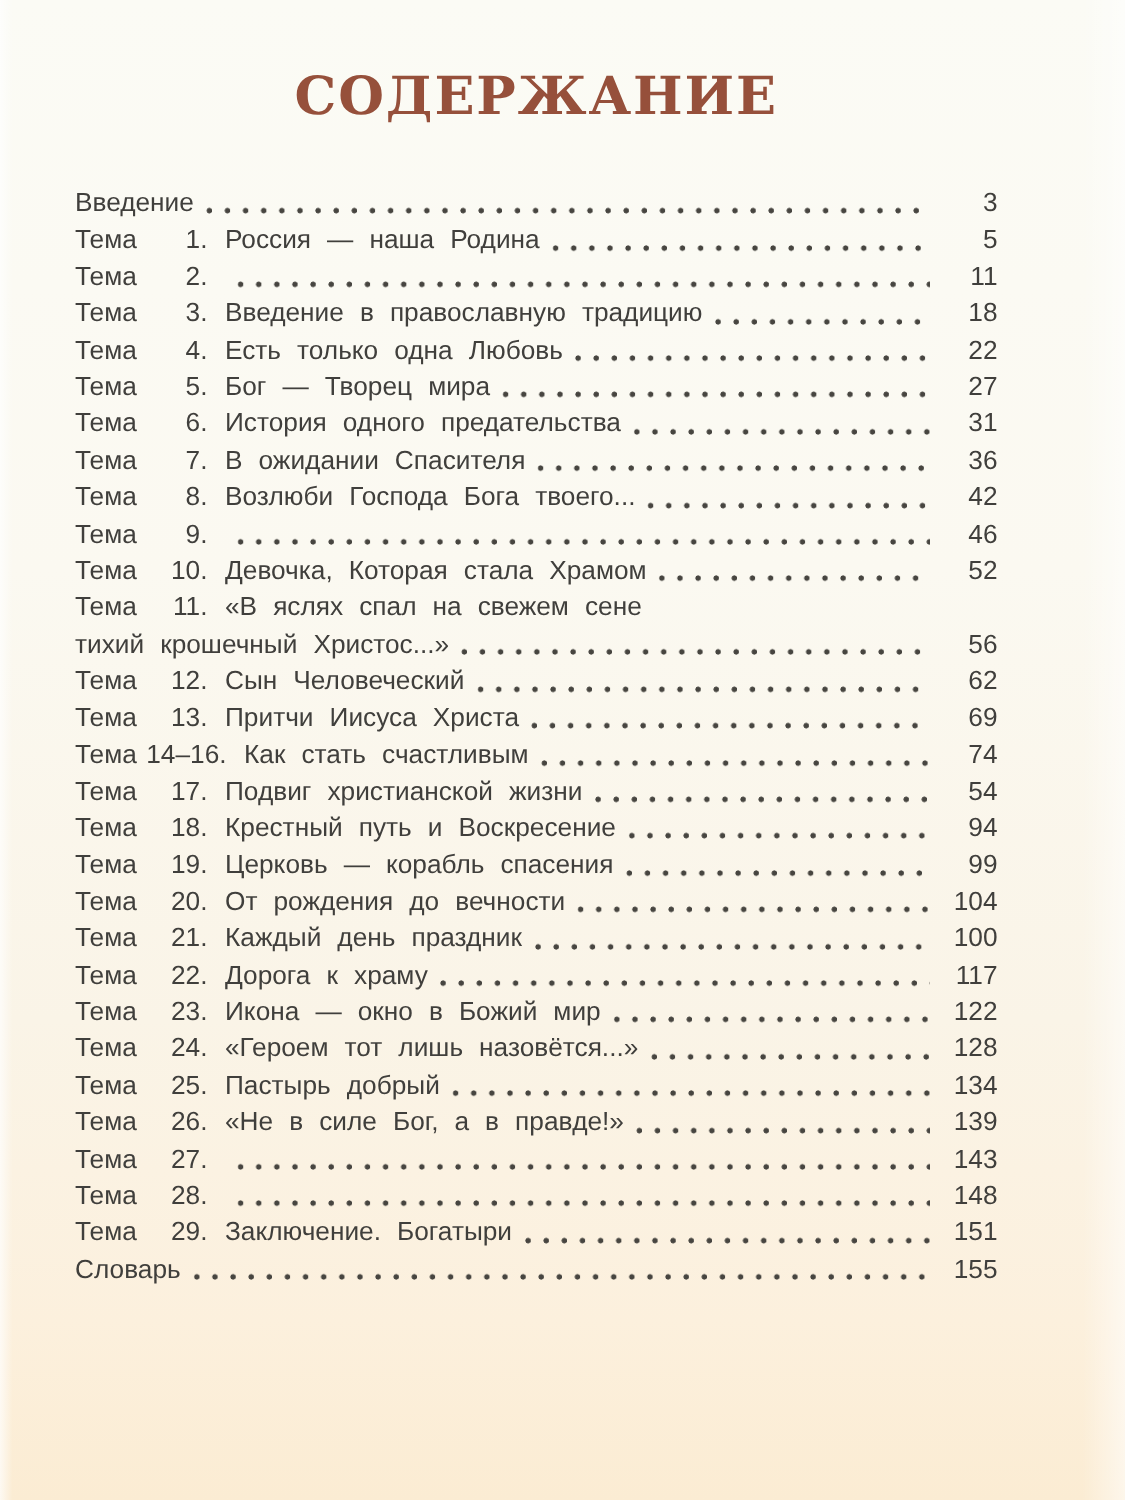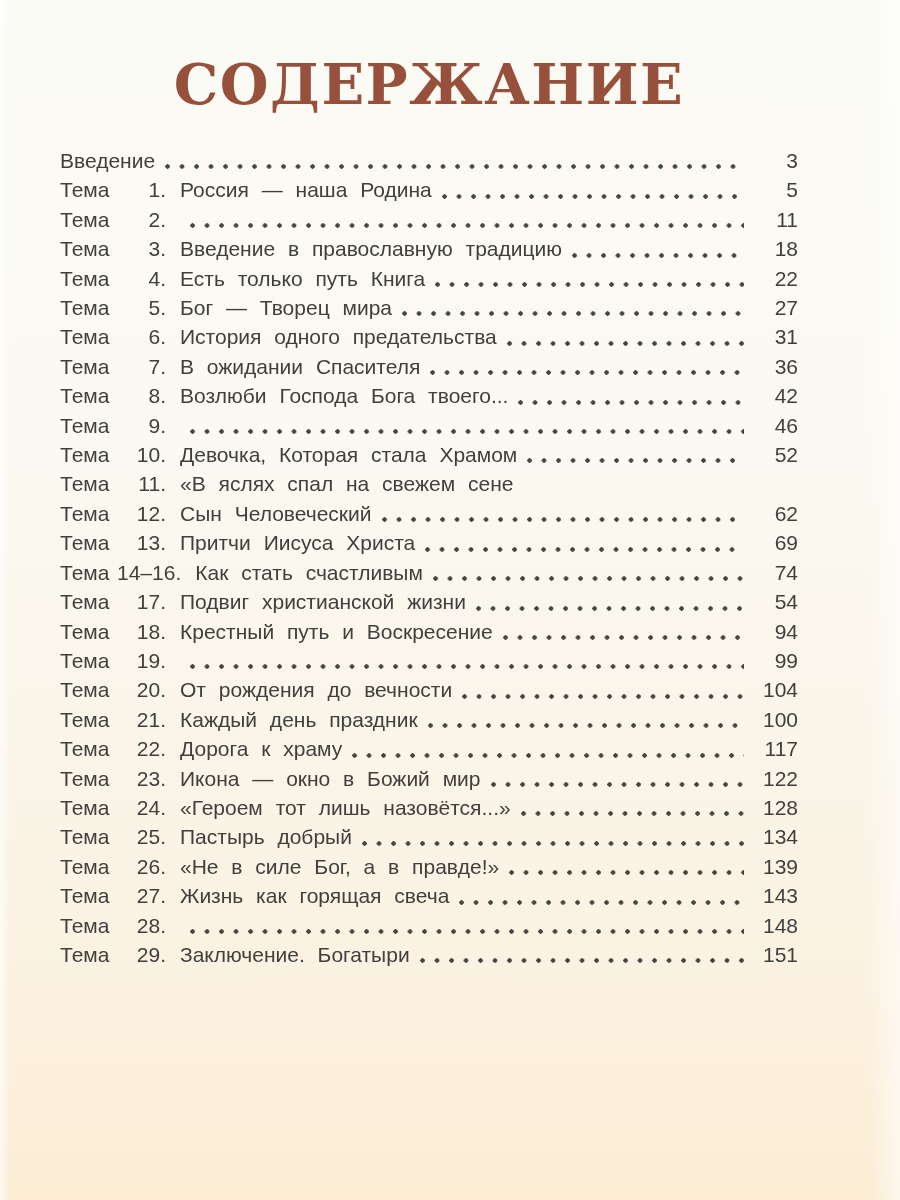--- a/index.html
+++ b/index.html
@@ -39,28 +39,28 @@
   .content {
     position: absolute;
     left: 60px;
     top: 56px;
     width: 738px;
   }
   .title {
     margin: 0;
     font-family: "DejaVu Serif", "Liberation Serif", serif;
     font-weight: 700;
-    font-size: 56px;
+    font-size: 42px;
     line-height: 1;
     letter-spacing: 1.5px;
     text-align: center;
     color: #96503b;
   }
   .toc {
-    margin-top: 34px;
+    margin-top: 50px;
   }
   .row {
     display: flex;
     align-items: flex-end;
     line-height: 29.4px;
     font-size: 21px;
     color: #403f3c;
     word-spacing: 7px;
     white-space: nowrap;
   }
@@ -120,21 +120,21 @@
         <div class="row">
           <span class="lbl">Тема</span>
           <span class="num">3.</span>
           <span class="ttl">Введение в православную традицию</span>
           <span class="leader"></span>
           <span class="pg">18</span>
         </div>
         <div class="row">
           <span class="lbl">Тема</span>
           <span class="num">4.</span>
-          <span class="ttl">Есть только путь Книга</span>
+          <span class="ttl">Есть только одна Любовь</span>
           <span class="leader"></span>
           <span class="pg">22</span>
         </div>
         <div class="row">
           <span class="lbl">Тема</span>
           <span class="num">5.</span>
           <span class="ttl">Бог — Творец мира</span>
           <span class="leader"></span>
           <span class="pg">27</span>
         </div>
@@ -171,20 +171,25 @@
           <span class="ttl">Девочка, Которая стала Храмом</span>
           <span class="leader"></span>
           <span class="pg">52</span>
         </div>
         <div class="row">
           <span class="lbl">Тема</span>
           <span class="num">11.</span>
           <span class="ttl">«В яслях спал на свежем сене</span>
         </div>
         <div class="row">
+          <span class="ttl">тихий крошечный Христос...»</span>
+          <span class="leader"></span>
+          <span class="pg">56</span>
+        </div>
+        <div class="row">
           <span class="lbl">Тема</span>
           <span class="num">12.</span>
           <span class="ttl">Сын Человеческий</span>
           <span class="leader"></span>
           <span class="pg">62</span>
         </div>
         <div class="row">
           <span class="lbl">Тема</span>
           <span class="num">13.</span>
           <span class="ttl">Притчи Иисуса Христа</span>
@@ -208,20 +213,21 @@
         <div class="row">
           <span class="lbl">Тема</span>
           <span class="num">18.</span>
           <span class="ttl">Крестный путь и Воскресение</span>
           <span class="leader"></span>
           <span class="pg">94</span>
         </div>
         <div class="row">
           <span class="lbl">Тема</span>
           <span class="num">19.</span>
+          <span class="ttl">Церковь — корабль спасения</span>
           <span class="leader"></span>
           <span class="pg">99</span>
         </div>
         <div class="row">
           <span class="lbl">Тема</span>
           <span class="num">20.</span>
           <span class="ttl">От рождения до вечности</span>
           <span class="leader"></span>
           <span class="pg">104</span>
         </div>
@@ -263,34 +269,38 @@
         <div class="row">
           <span class="lbl">Тема</span>
           <span class="num">26.</span>
           <span class="ttl">«Не в силе Бог, а в правде!»</span>
           <span class="leader"></span>
           <span class="pg">139</span>
         </div>
         <div class="row">
           <span class="lbl">Тема</span>
           <span class="num">27.</span>
-          <span class="ttl">Жизнь как горящая свеча</span>
           <span class="leader"></span>
           <span class="pg">143</span>
         </div>
         <div class="row">
           <span class="lbl">Тема</span>
           <span class="num">28.</span>
           <span class="leader"></span>
           <span class="pg">148</span>
         </div>
         <div class="row">
           <span class="lbl">Тема</span>
           <span class="num">29.</span>
           <span class="ttl">Заключение. Богатыри</span>
           <span class="leader"></span>
           <span class="pg">151</span>
+        </div>
+        <div class="row">
+          <span class="ttl">Словарь</span>
+          <span class="leader"></span>
+          <span class="pg">155</span>
         </div>
       </div>
   </div>
   <div class="edge-left"></div>
   <div class="edge-right"></div>
 </div>
 
 </body></html>

